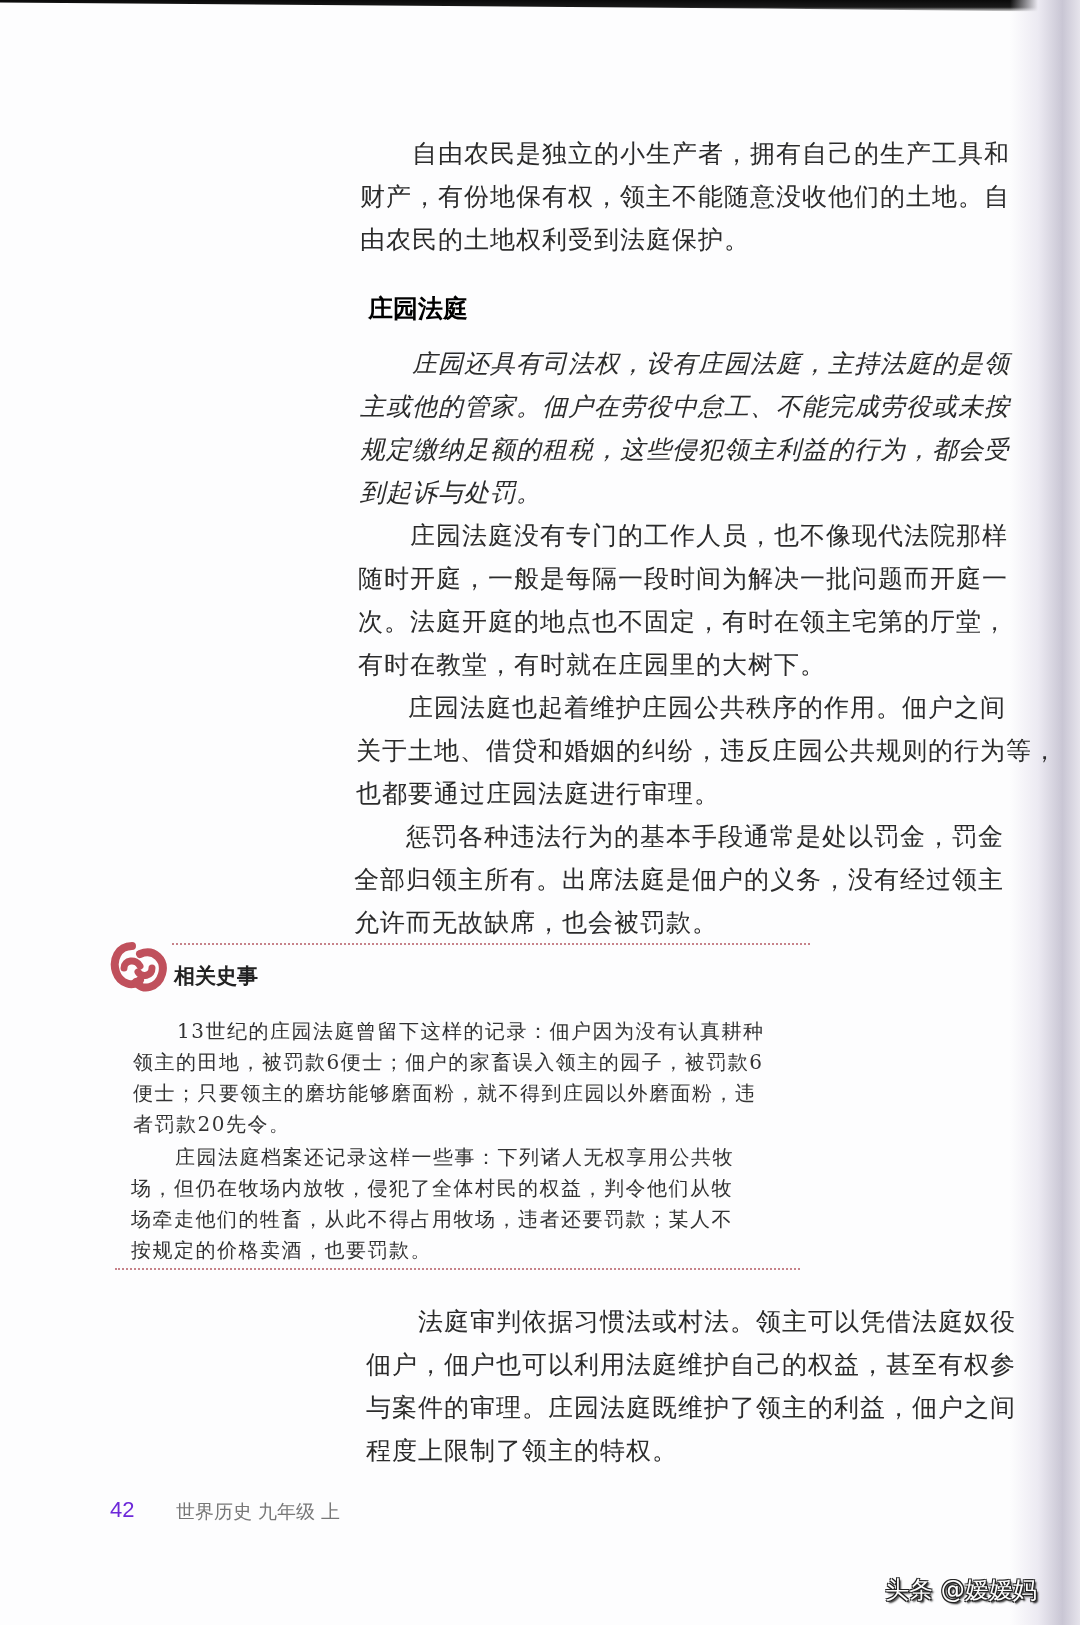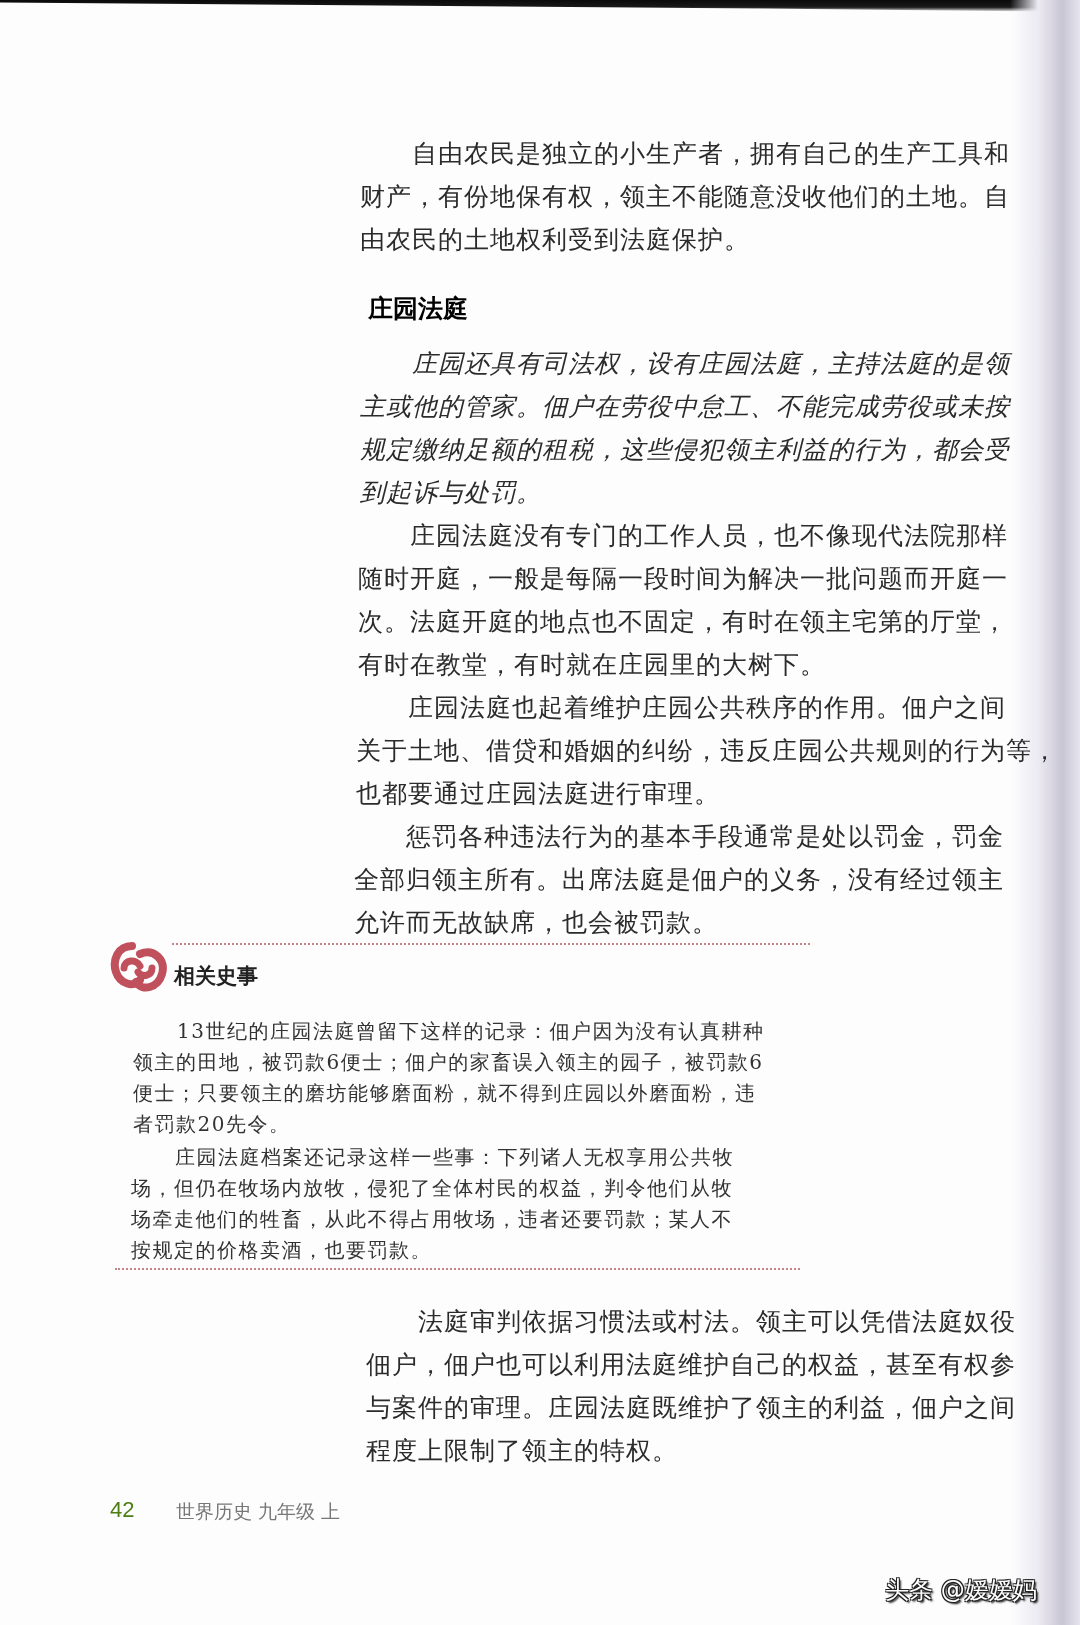--- a/index.html
+++ b/index.html
@@ -35,21 +35,21 @@
     position:absolute; font-family:Liberation Mono, monospace;
     font-weight:bold; font-size:21px; color:#222; margin:0;
   }
   .box-text {
     position:absolute; font-size:20px; line-height:31px; letter-spacing:1.5px;
     color:#333; margin:13px;
   }
   .box-text .indent { display:inline-block; width:44px; }
   .footer-num {
     position:absolute; left:110px; top:1497px;
-    font-family:"Liberation Sans","DejaVu Sans",sans-serif; font-size:22px; color:#4d7c0f;
+    font-family:"Liberation Sans","DejaVu Sans",sans-serif; font-size:22px; color:#6d28d9;
   }
   .footer-book {
     position:absolute; left:176px; top:1499px;
     font-size:19px; color:#777;
   }
   .watermark {
     position:absolute; left:885px; top:1574px;
     font-family:"DejaVu Sans","Liberation Sans",sans-serif; font-size:24px; color:#fff;
     text-shadow:1px 1px 0 #222,-1px 1px 0 #222,1px -1px 0 #222,-1px -1px 0 #222,2px 2px 2px #000;
   }

